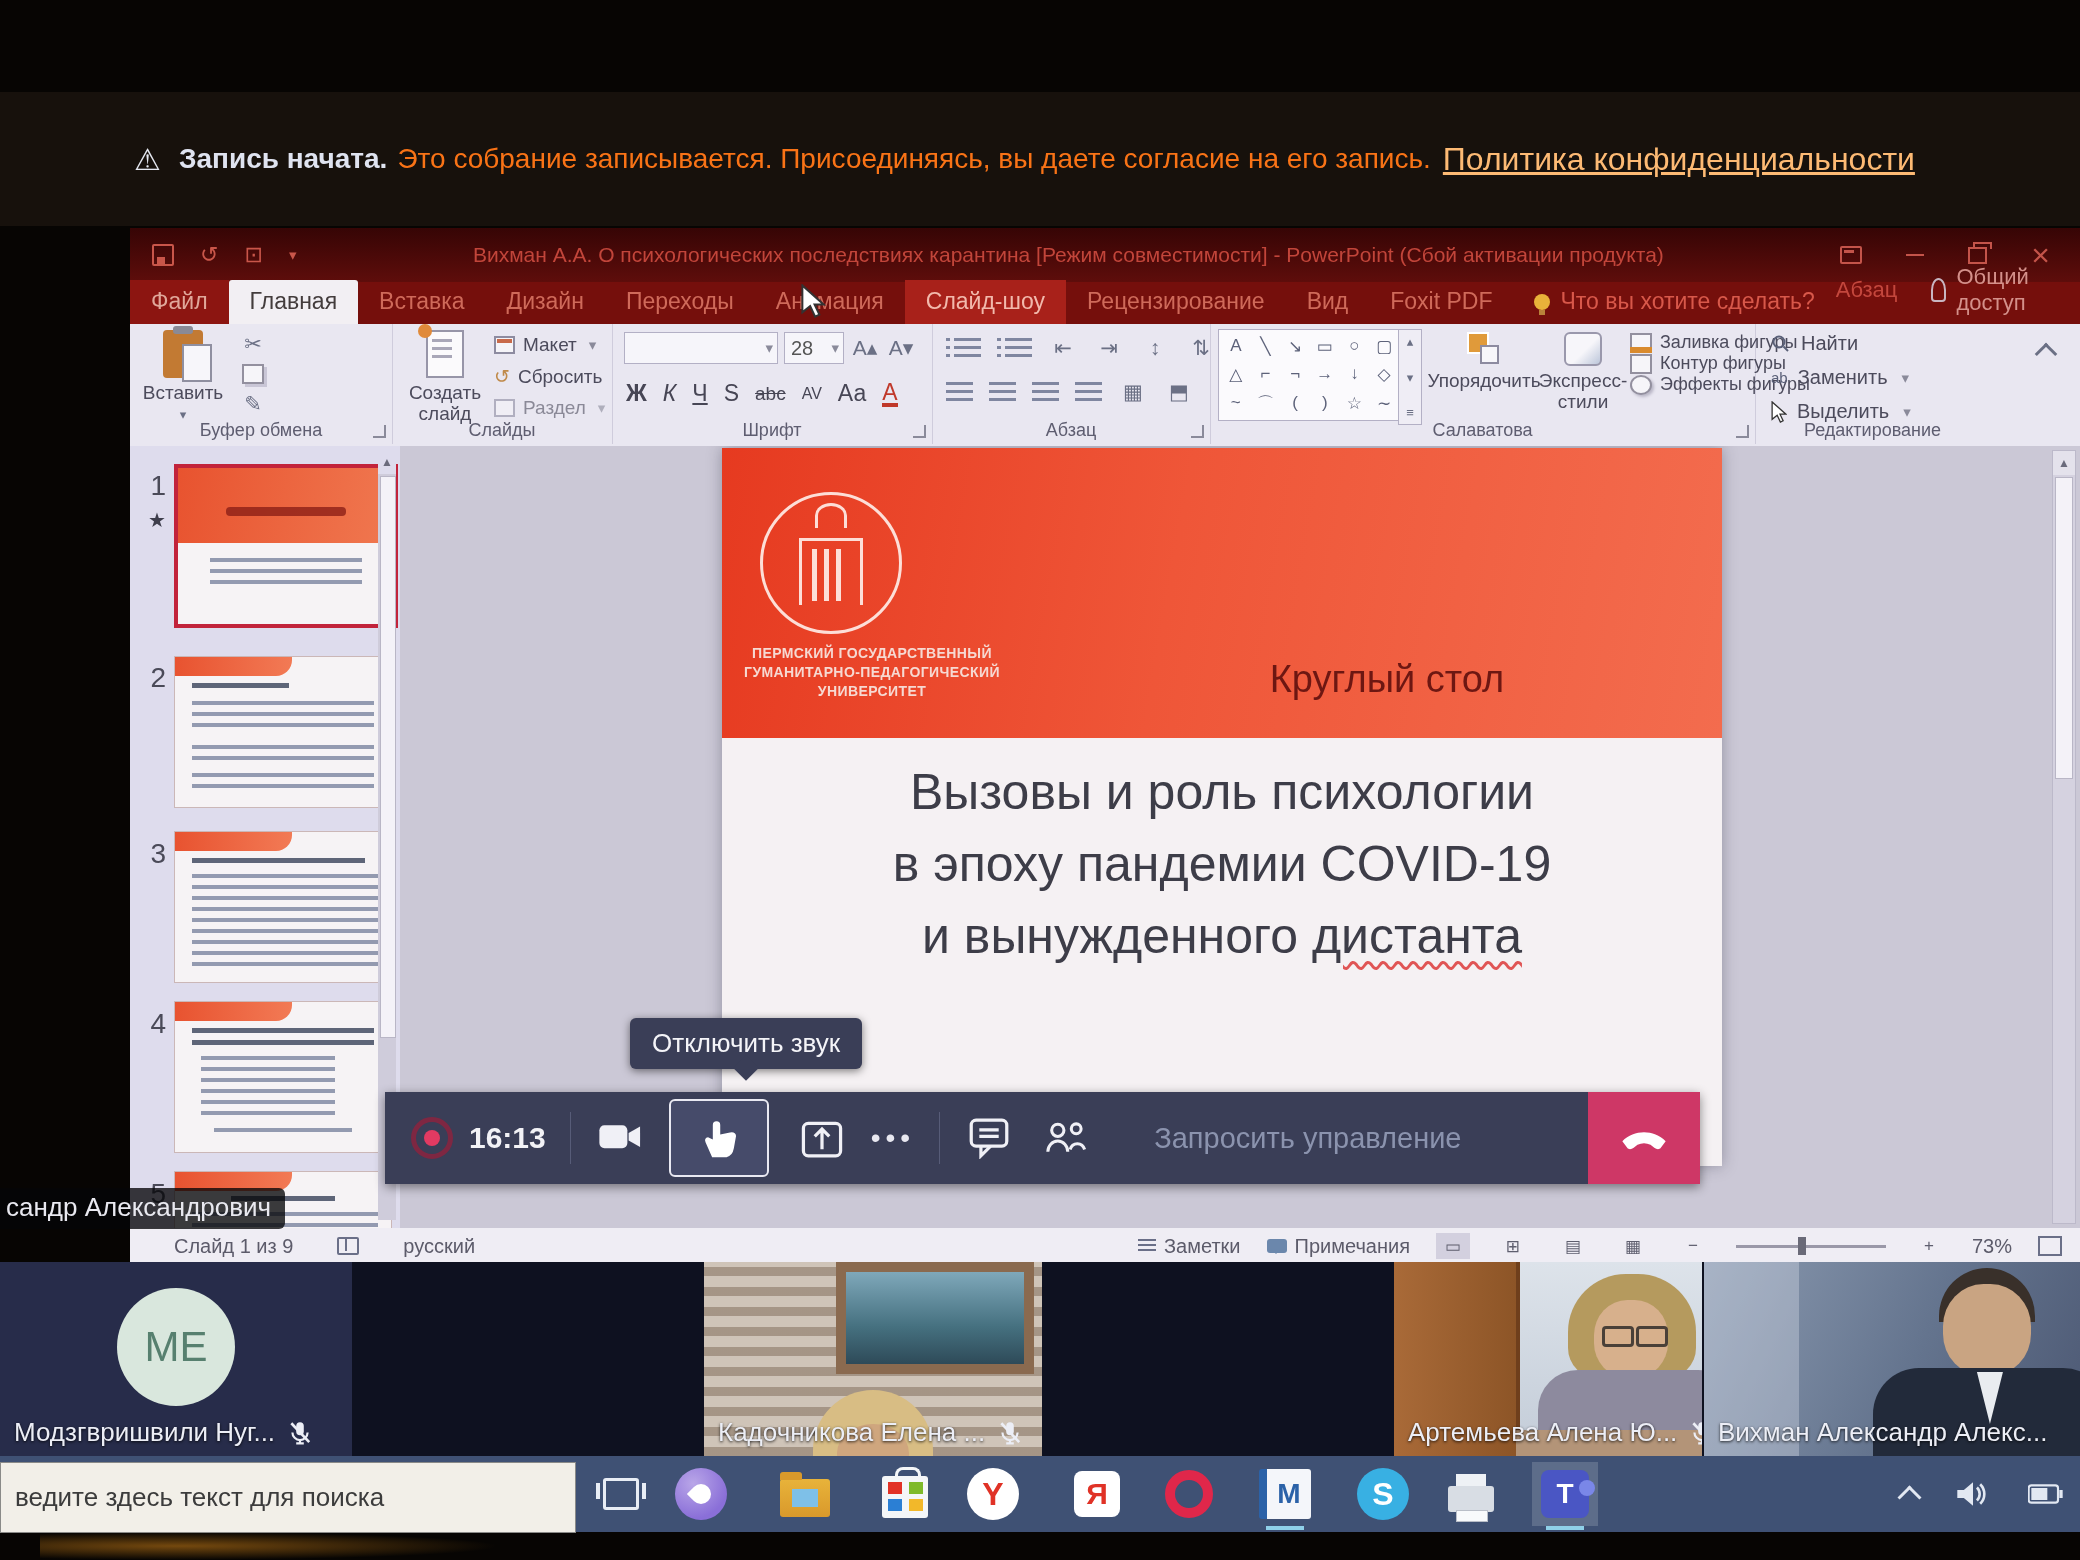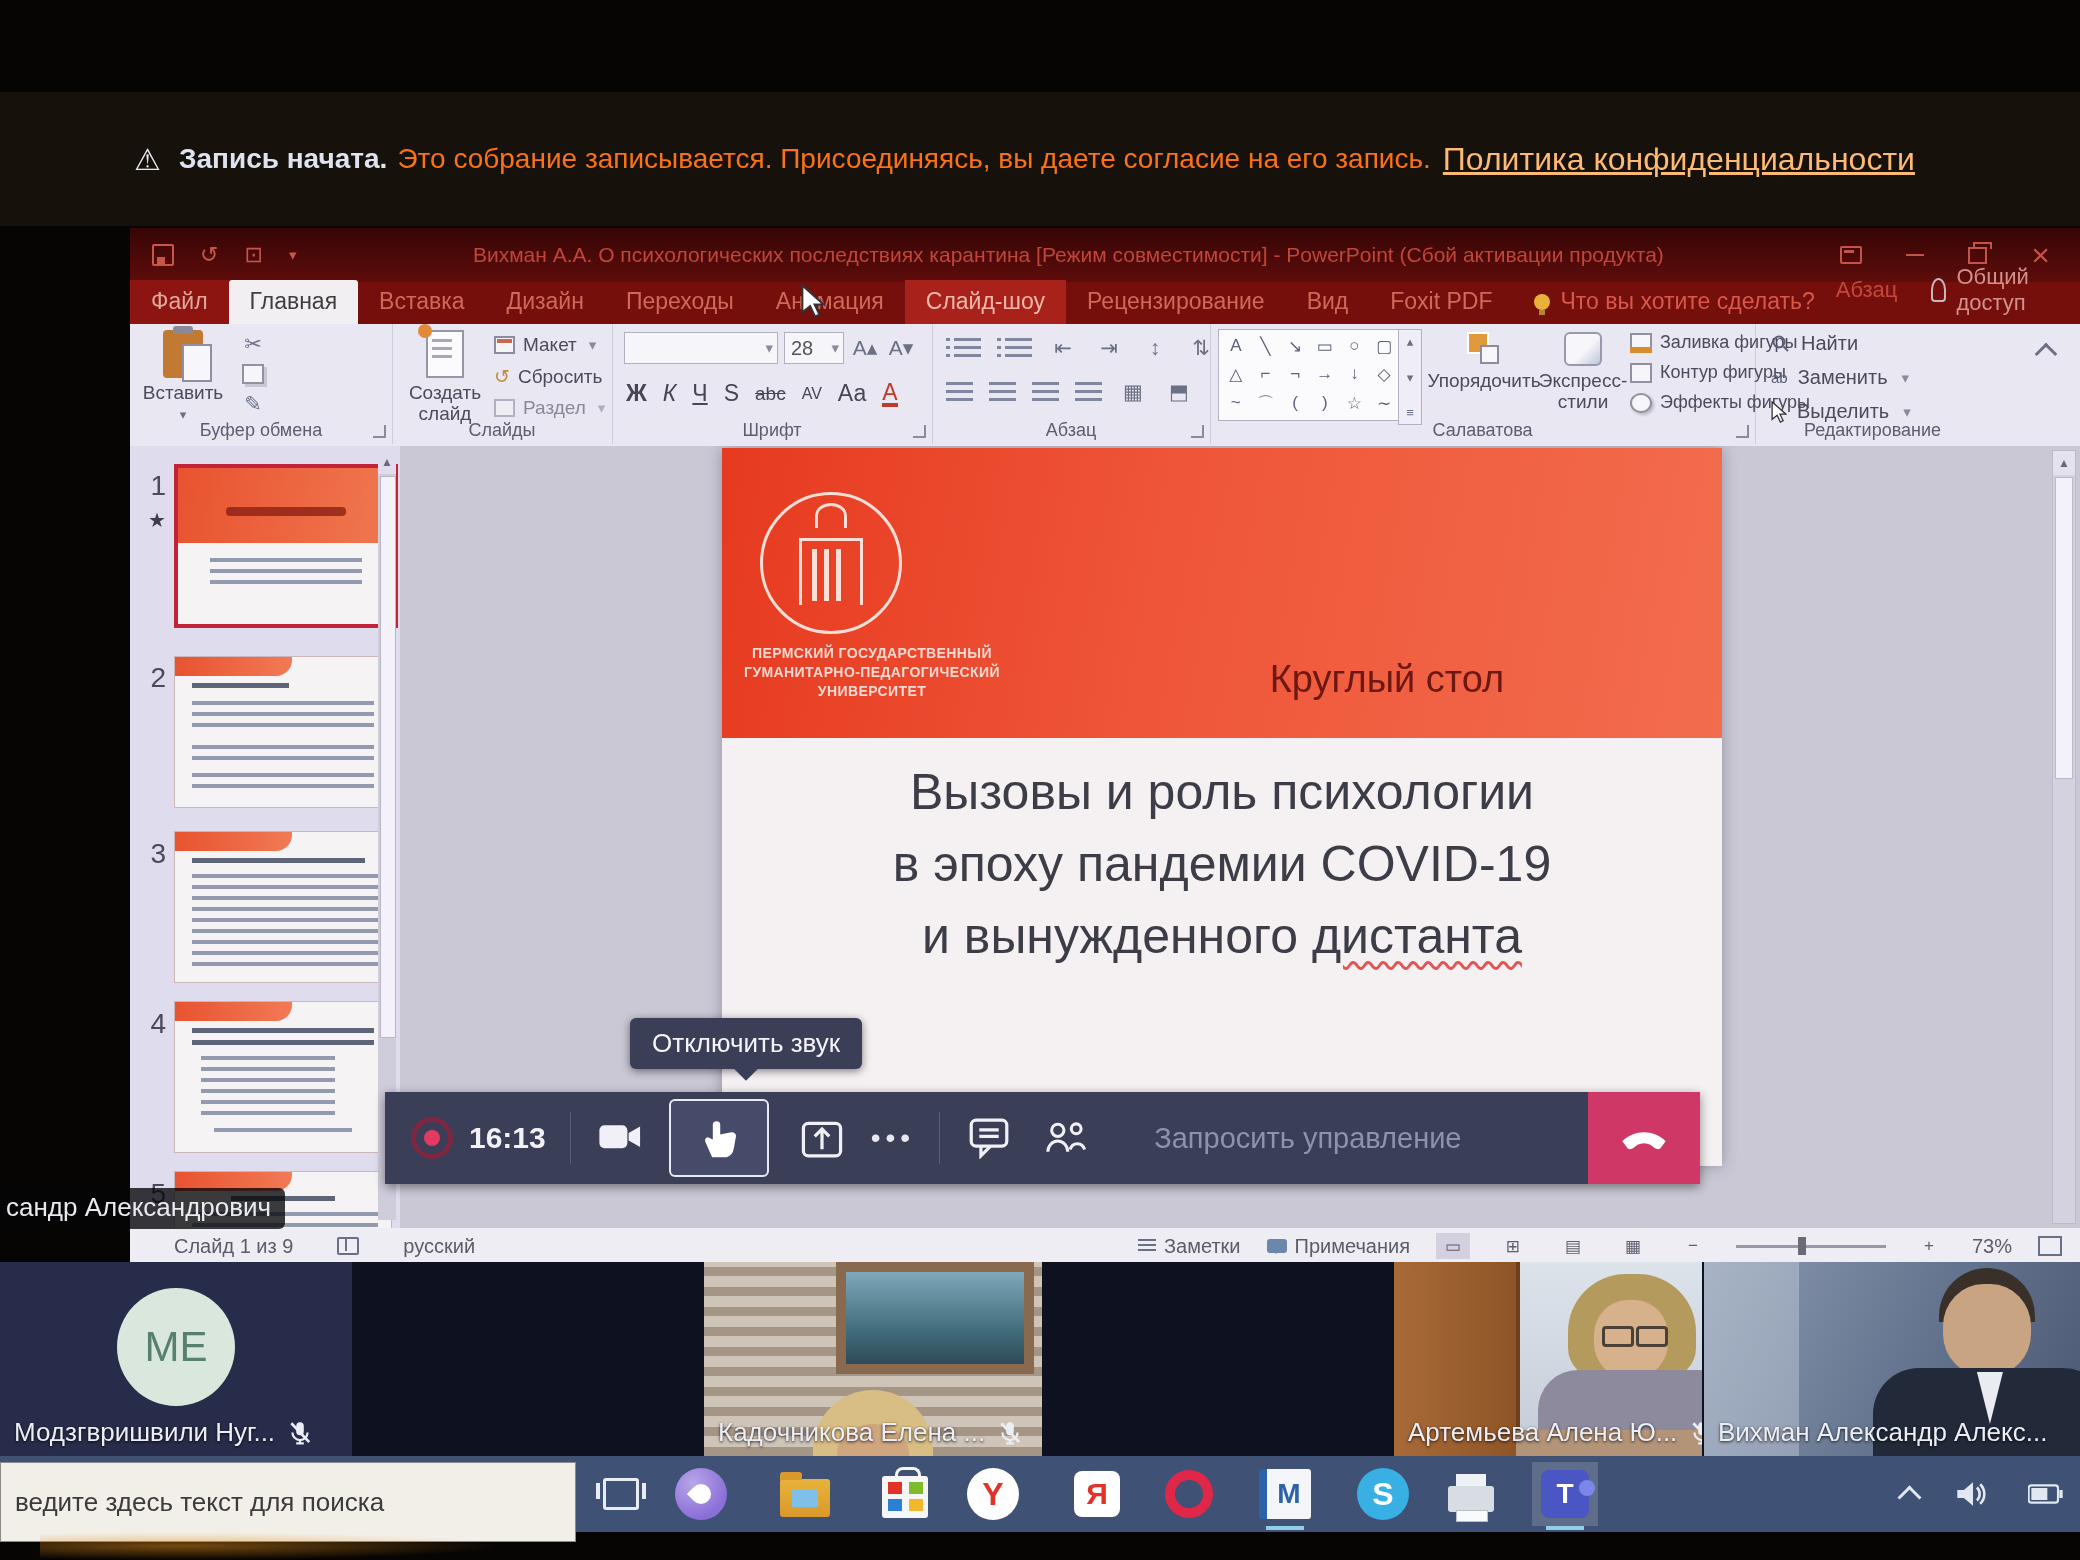--- a/index.html
+++ b/index.html
@@ -164,21 +164,21 @@
   .desk5{position:absolute;left:122px;right:0;bottom:0;height:26px;background:#b39478}
   .bg6{position:absolute;inset:0;background:linear-gradient(115deg,#8b9ab0 0%,#64748e 55%,#4c5873 100%)}
   .bg6::before{content:'';position:absolute;left:0;top:0;width:95px;height:100%;background:rgba(235,240,248,.30)}
   .p6{position:absolute;left:46%;top:6px;width:240px;height:188px}
   .p6 .hair{position:absolute;left:62px;top:0;width:96px;height:54px;border-radius:48px 48px 0 0;background:#39302a}
   .p6 .face{position:absolute;left:66px;top:16px;width:88px;height:92px;border-radius:46%;background:#c9a482}
   .p6 .suit{position:absolute;left:-4px;top:100px;width:236px;height:94px;border-radius:46px 46px 0 0;background:#222a3a}
   .p6 .shirt{position:absolute;left:100px;top:104px;width:26px;height:52px;background:#e9ecf0;clip-path:polygon(0 0,100% 0,50% 100%)}
   
   .taskbar{left:0;top:1456px;width:2080px;height:76px;background:#3f5174;display:flex;align-items:center}
-  .tb-search{position:absolute;left:0;top:6px;width:576px;height:80px;background:#f2efe8;border:1px solid #8a8a88;box-sizing:border-box;
+  .tb-search{position:absolute;left:0;top:6px;width:576px;height:71px;background:#f2efe8;border:1px solid #8a8a88;box-sizing:border-box;
              font-size:26px;color:#3c3c3c;padding:0 0 0 14px;font-family:inherit}
   .tb-search::placeholder{color:#3c3c3c;opacity:1}
   .tslot{position:absolute;top:6px;width:66px;height:64px;display:flex;align-items:center;justify-content:center;cursor:pointer}
   .tslot.open::after{content:'';position:absolute;left:14px;bottom:-4px;width:38px;height:4px;background:#8fd0e8}
   .tslot.activeapp{background:rgba(255,255,255,.16)}
   .tv-ic{width:30px;height:26px;border:3px solid #e8edf5;border-radius:3px;position:relative}
   .tv-ic::before,.tv-ic::after{content:'';position:absolute;top:2px;width:4px;height:16px;background:#e8edf5}
   .tv-ic::before{left:-10px}.tv-ic::after{right:-10px}
   .drop-ic{width:52px;height:52px;border-radius:50%;background:radial-gradient(circle at 35% 30%,#b9a6e8,#8a6fd8 70%);display:flex;align-items:center;justify-content:center}
   .drop-ic::after{content:'';width:20px;height:20px;background:#fff;border-radius:50% 50% 50% 0;transform:rotate(45deg)}
@@ -428,21 +428,21 @@
         <span>≡</span>
       </div>
       <div class="bigbtn" style="left:222px;top:8px;width:104px">
         <span class="arr-ic"></span>
         <span class="cap">Упорядочить</span>
       </div>
       <div class="bigbtn" style="left:330px;top:8px;width:86px">
         <span class="qs-ic"></span>
         <span class="cap">Экспресс-стили</span>
       </div>
-      <div style="position:absolute;left:420px;top:8px;display:flex;flex-direction:column;gap:9px">
+      <div style="position:absolute;left:420px;top:8px;display:flex;flex-direction:column;gap:0">
         <span class="smbtn" style="font-size:18px">
             <span class="mini-ic fill"></span>
             <span>Заливка фигуры</span>
           </span>
         <span class="smbtn" style="font-size:18px">
             <span class="mini-ic"></span>
             <span>Контур фигуры</span>
           </span>
         <span class="smbtn" style="font-size:18px">
             <span class="mini-ic round"></span>

